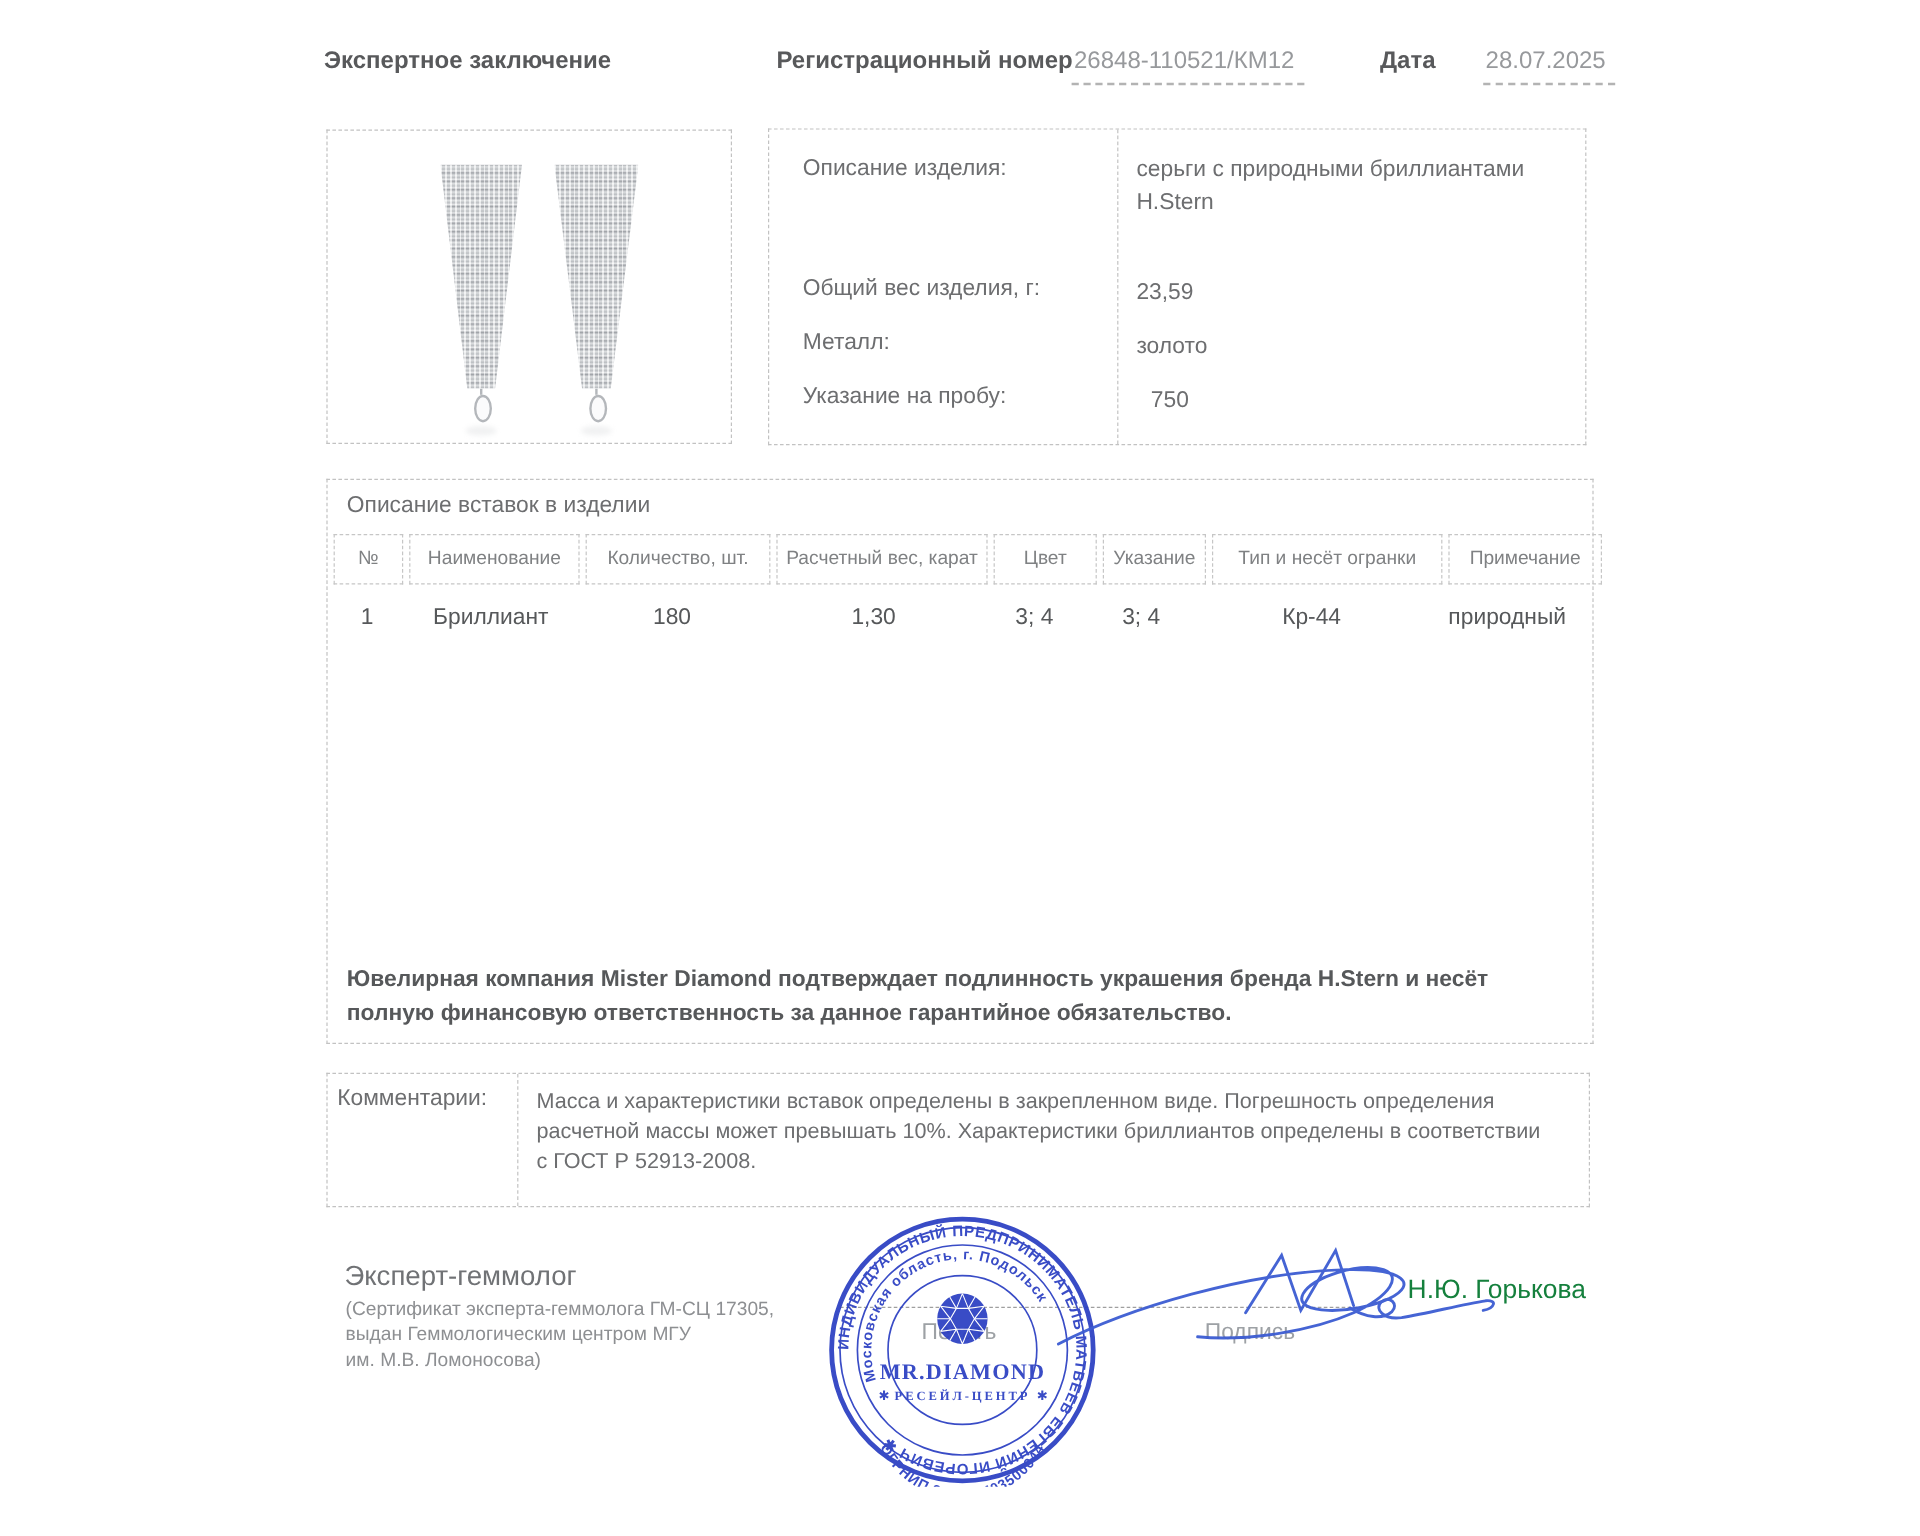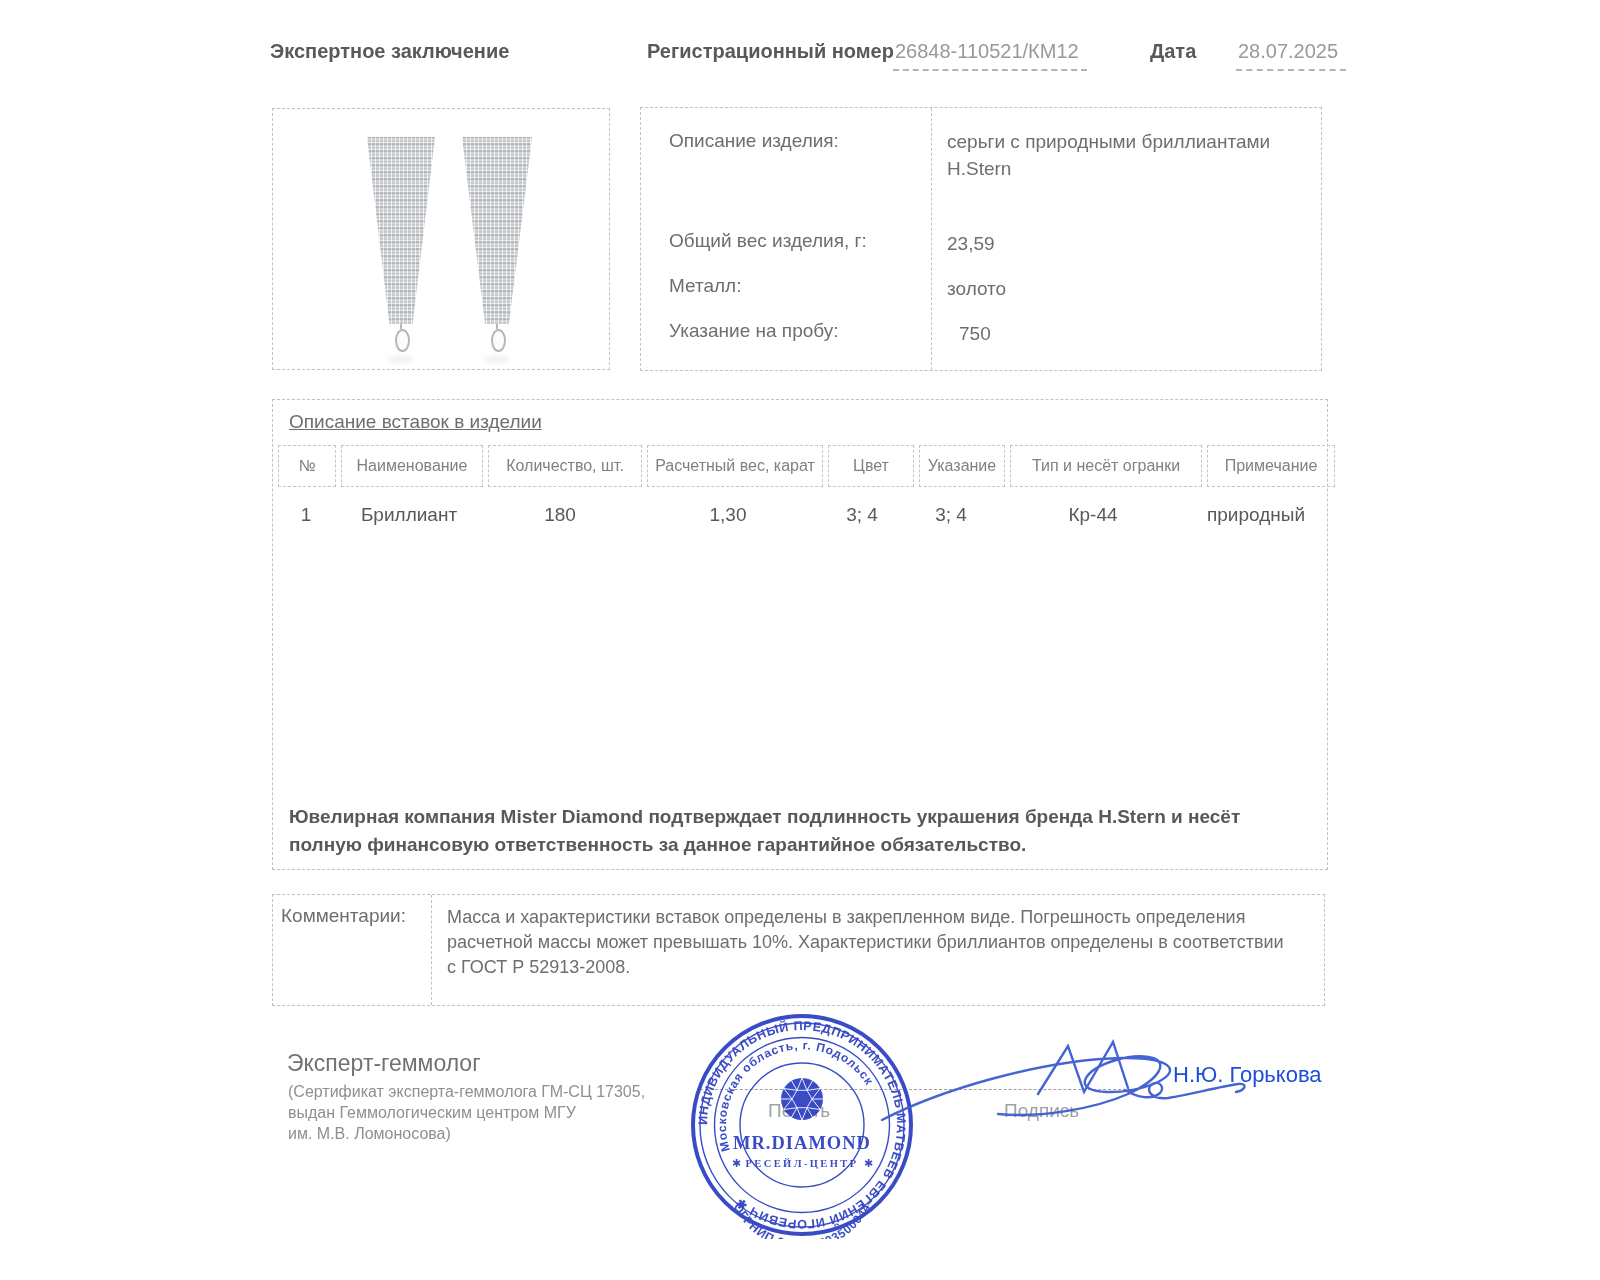--- a/index.html
+++ b/index.html
@@ -8,35 +8,35 @@
   .abs{position:absolute;}
   .b{font-weight:bold;color:#58595b;}
   .dashed-box{border:1.5px dashed #c2c2c2;}
   .hdr{font-size:20px;top:40px;white-space:nowrap;}
   .hdr-val{color:#97999c;border-bottom:2px dashed #b3b3b3;padding:0 8px 6px 2px;}
   
   .info-label{font-size:19px;color:#6d6e70;white-space:nowrap;}
   .info-value{font-size:19px;color:#6d6e70;line-height:27px;}
   .vdash{border-right:1.5px dashed #c2c2c2;}
   
-  .tbl-title{font-size:19px;color:#6d6e70;text-decoration:underline;}
+  .tbl-title{font-size:19px;color:#6d6e70;}
   .thead{display:flex;gap:5px;}
   .th{border:1.5px dashed #c6c6c6;height:40px;display:flex;align-items:center;justify-content:center;
       font-size:16px;color:#7f8183;text-align:center;}
   .trow{display:flex;gap:5px;}
   .td{height:40px;display:flex;align-items:center;justify-content:center;font-size:19px;color:#56585a;}
   .w0{width:56px}.w1{width:140px}.w2{width:152px}.w3{width:174px}.w4{width:84px}.w5{width:84px}.w6{width:190px}.w7{width:126px}
   .statement{font-size:19px;font-weight:bold;color:#56585a;line-height:28px;width:1016px;}
   
   .comments-text{font-size:18px;color:#6d6e70;line-height:25px;width:845px;}
   
   .role{font-size:23px;color:#707275;}
   .cert{font-size:16px;color:#8d8f92;line-height:21px;}
   .caption{font-size:19px;color:#9da1a5;}
-  .expert-name{font-size:22px;color:#1d4ed8;}
+  .expert-name{font-size:22px;color:#15803d;}
   .sig-dash{border-top:1.5px dashed #9f9f9f;height:0;}
   
   .earring{position:absolute;
     background:
       repeating-linear-gradient(90deg, rgba(255,255,255,.55) 0 1.5px, rgba(118,122,128,.14) 1.5px 4px),
       repeating-linear-gradient(180deg,#a6a9ae 0px,#eef0f1 2px,#c7cacd 4px,#f7f8f9 5.5px,#a6a9ae 7px);
     clip-path:polygon(0% 0%,100% 0%,67% 100%,33% 100%);}
   .drop{position:absolute;width:11px;height:19px;border:2px solid #b4b7bb;border-radius:50%;background:#fbfbfc;}
   .drop-link{position:absolute;width:2px;height:5px;background:#b4b7bb;}
   .refl{position:absolute;width:26px;height:8px;border-radius:50%;background:#d6d8da;opacity:.35;filter:blur(2px);}

